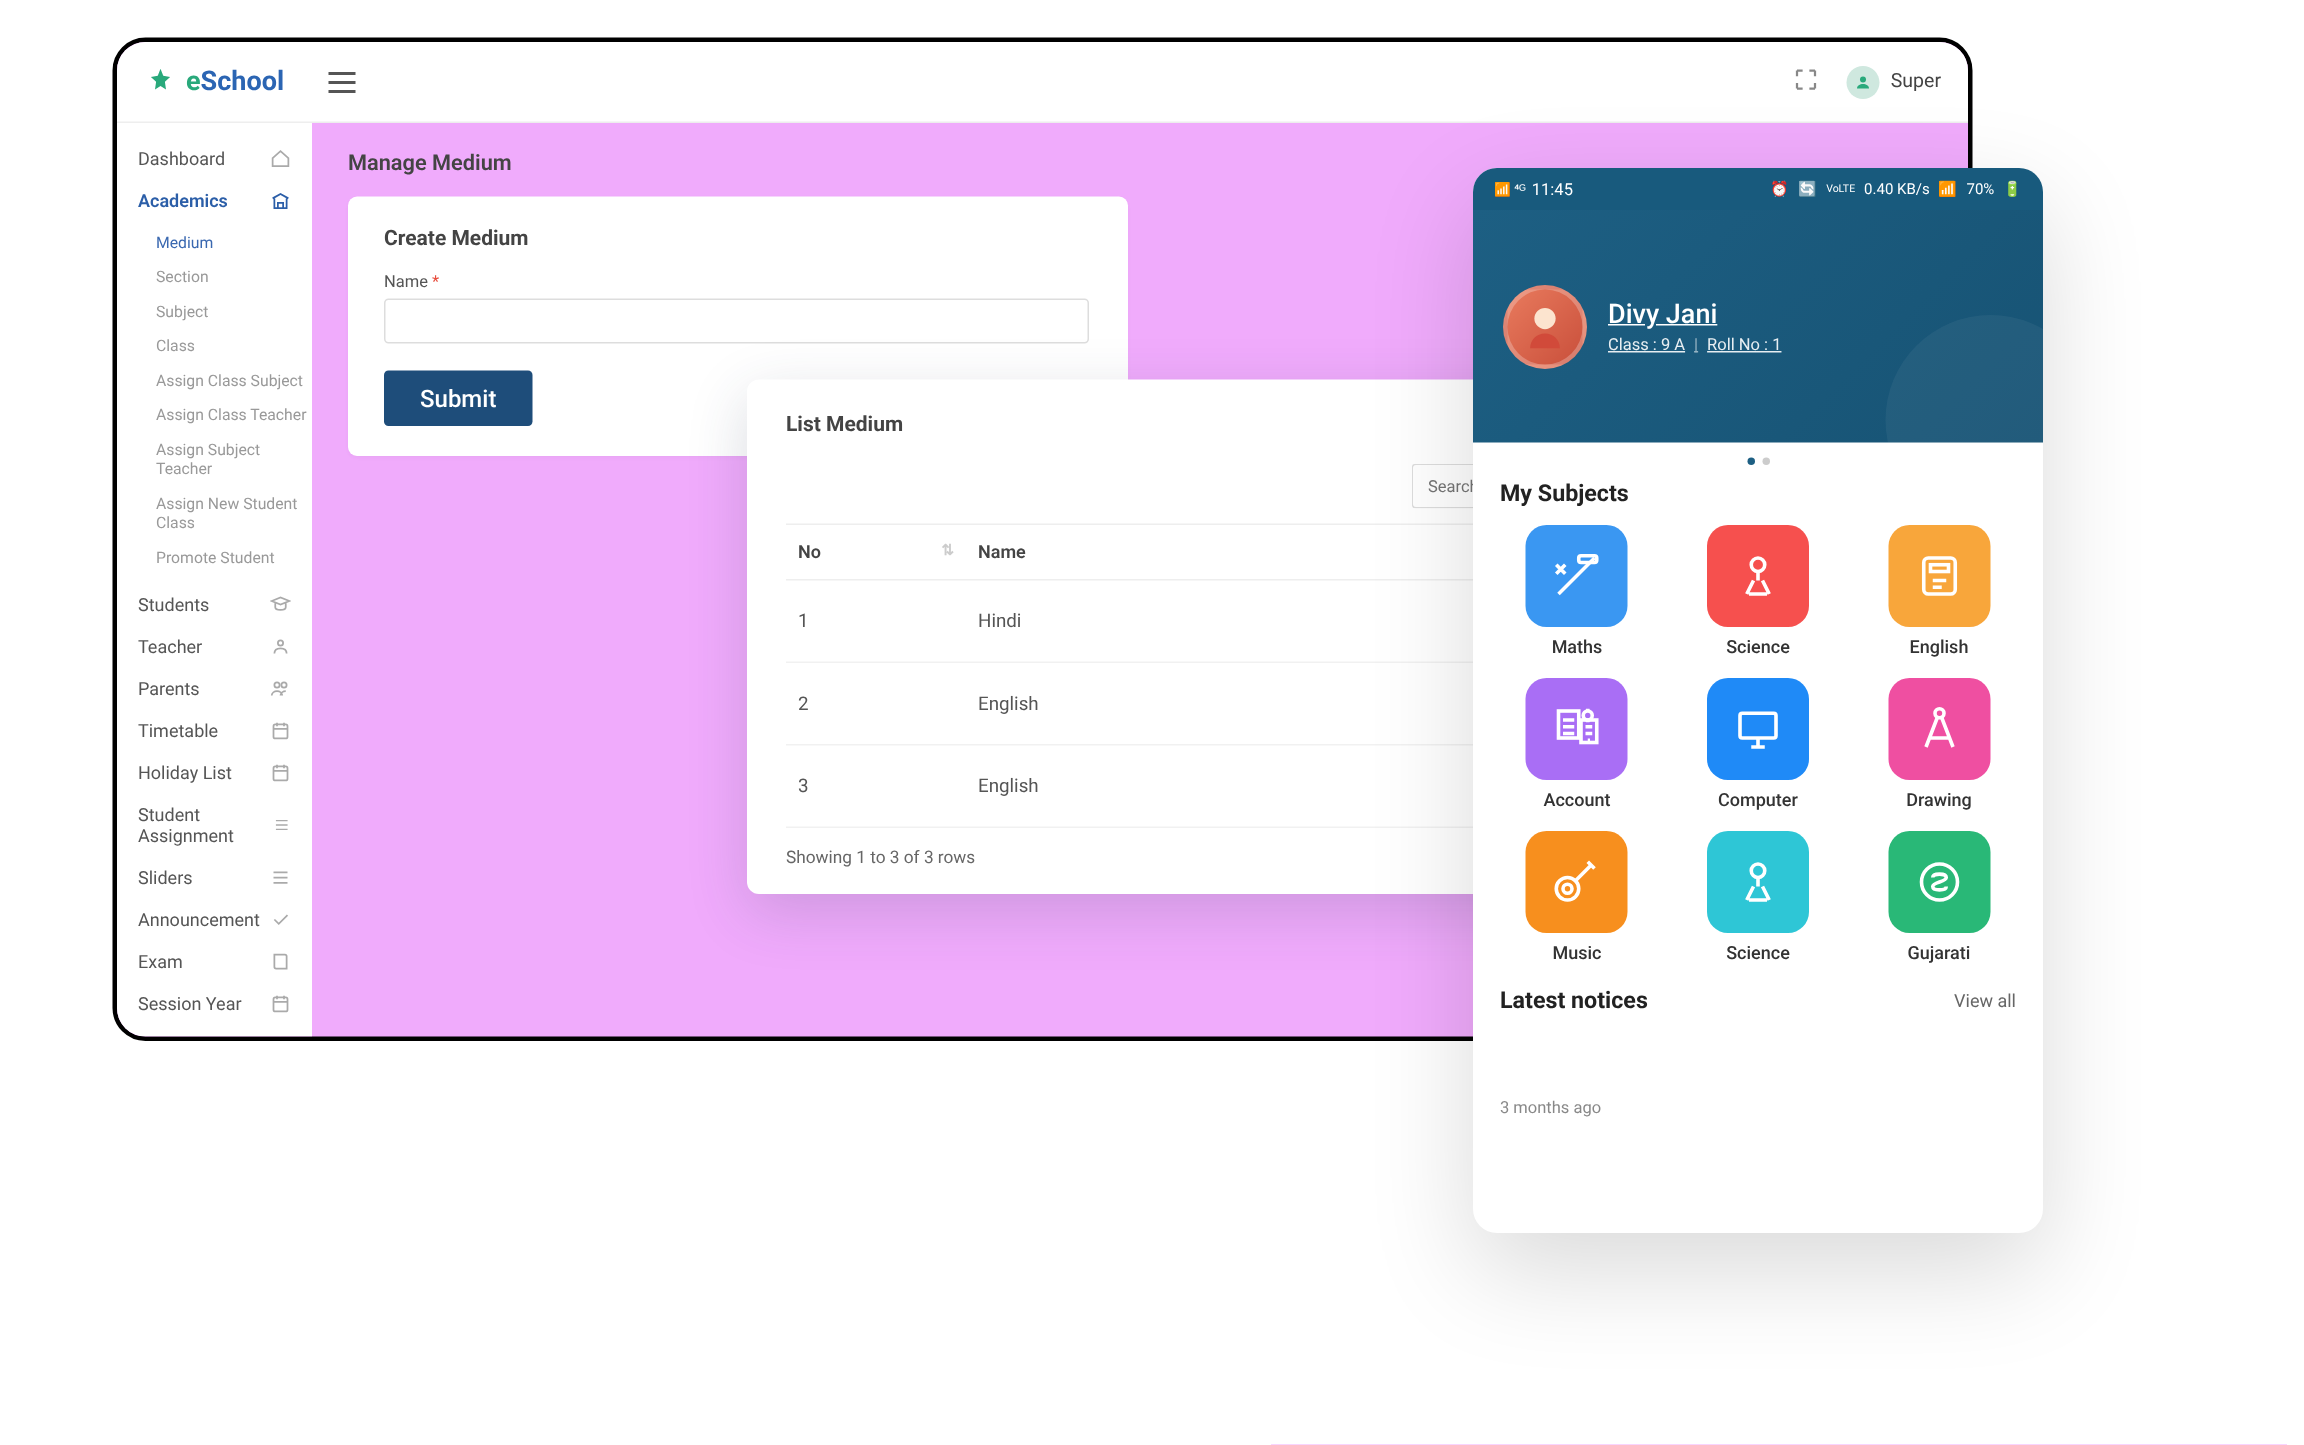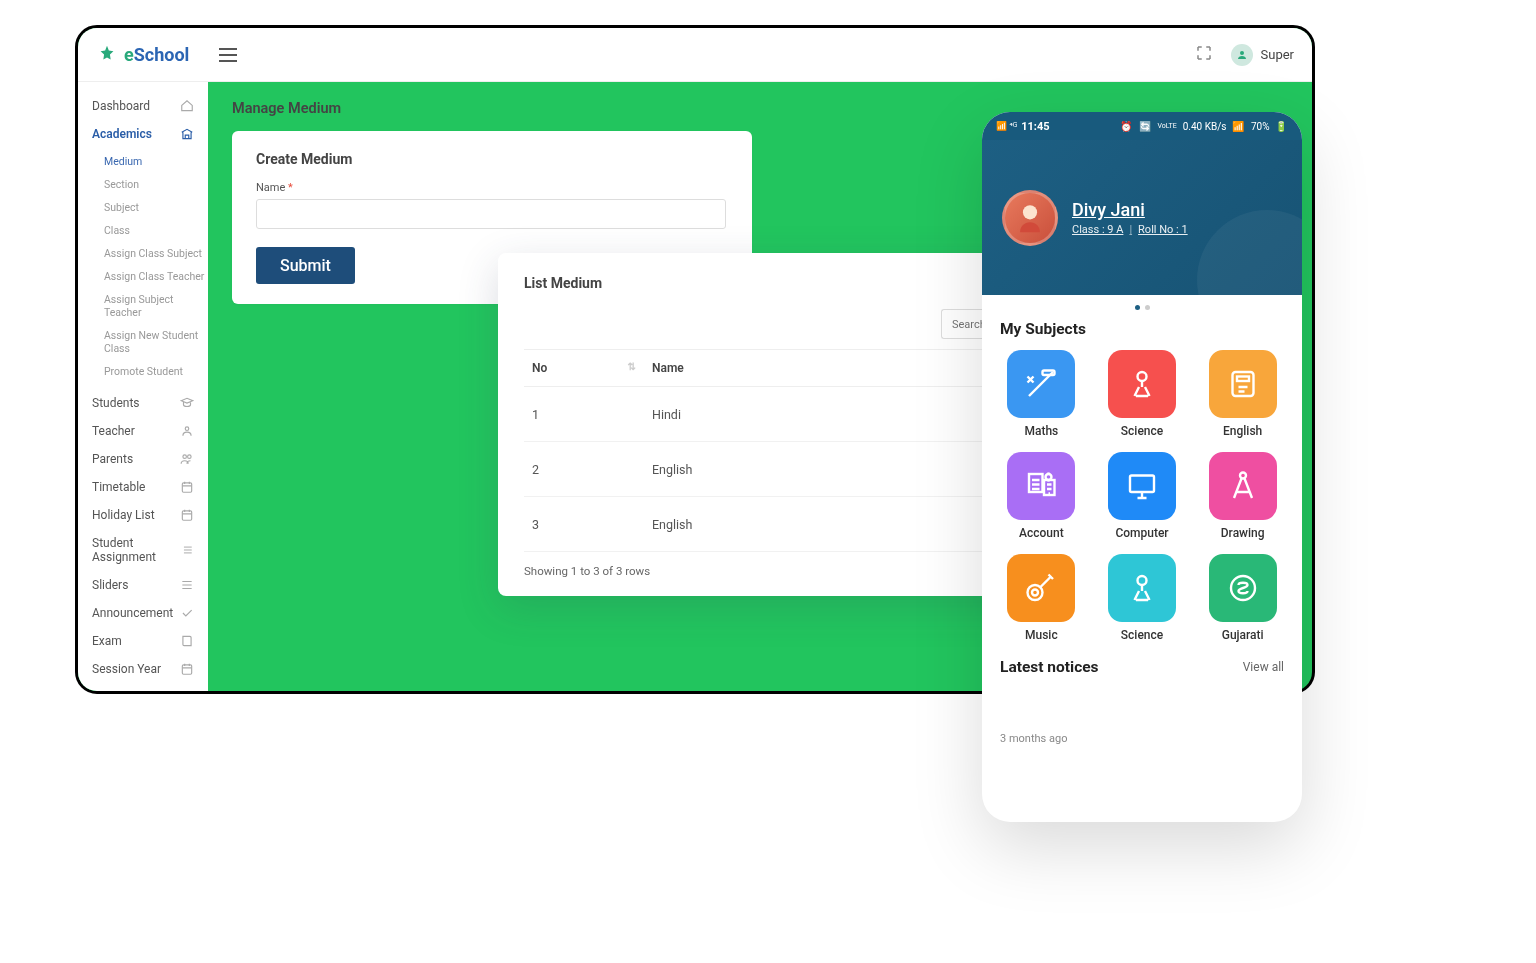--- a/index.html
+++ b/index.html
@@ -1,19 +1,19 @@
 <!DOCTYPE html>
 <html><head>
 <meta charset="utf-8">
 <style>
 * { margin: 0; padding: 0; box-sizing: border-box; font-family: -apple-system, BlinkMacSystemFont, "Segoe UI", Roboto, sans-serif; }
 body { background: #fff; width: 1536px; height: 963px; position: relative; overflow: hidden; }
 
 
-.desktop-frame { position: absolute; left: 75px; top: 25px; width: 1240px; height: 669px; border: 3px solid #000; border-radius: 22px; background: #22c55e; overflow: hidden; }
+.desktop-frame { position: absolute; left: 75px; top: 25px; width: 1240px; height: 669px; border: 3px solid #000; border-radius: 22px; background: #f0abfc; overflow: hidden; }
 .topbar { height: 54px; background: #fff; display: flex; align-items: center; padding: 0 18px; border-bottom: 1px solid #eee; }
 .logo { display: flex; align-items: center; gap: 6px; }
 .logo-icon { width: 22px; height: 22px; }
 .logo-text { font-weight: 700; font-size: 18px; color: #2b65b3; }
 .logo-text .e { color: #29a97b; }
 .burger { margin-left: 30px; width: 18px; height: 14px; display: flex; flex-direction: column; justify-content: space-between; cursor: pointer; }
 .burger span { height: 2px; background: #555; }
 .topbar-right { margin-left: auto; display: flex; align-items: flex-start; gap: 18px; }
 .topbar-ico { width: 18px; height: 18px; color: #888; }
 .user-pill { display: flex; align-items: center; gap: 8px; font-size: 13px; color: #444; }
@@ -50,21 +50,21 @@
 .table th { text-align: left; font-size: 12px; font-weight: 600; color: #444; padding: 11px 8px; border-bottom: 1px solid #eee; border-top: 1px solid #eee; }
 .table td { font-size: 12.5px; color: #555; padding: 13px 8px; border-bottom: 1px solid #f1f1f1; }
 .sort-ico { float: right; color: #ccc; font-size: 10px; }
 .action-btn { width: 28px; height: 28px; border-radius: 50%; display: inline-flex; align-items: center; justify-content: center; margin-right: 4px; color: #fff; cursor: pointer; }
 .action-edit { background: linear-gradient(135deg,#9b6ef3,#7a4ad6); }
 .action-del { background: linear-gradient(135deg,#ff8a80,#ef5350); }
 .action-btn svg { width: 13px; height: 13px; }
 .table-footer { font-size: 11.5px; color: #666; margin-top: 12px; }
 
 
-.phone { position: absolute; left: 982px; top: 112px; width: 320px; height: 710px; background: #fff; border-radius: 28px; box-shadow: 0 25px 70px rgba(0,0,0,0.15); overflow: hidden; display: flex; flex-direction: column; }
+.phone { position: absolute; left: 982px; top: 112px; width: 380px; height: 710px; background: #fff; border-radius: 16px; box-shadow: 0 25px 70px rgba(0,0,0,0.15); overflow: hidden; display: flex; flex-direction: column; }
 .status-bar { height: 28px; background: #185a7d; color: #fff; display: flex; align-items: center; padding: 0 14px; font-size: 11px; }
 .status-left { display: flex; align-items: center; gap: 4px; }
 .status-right { margin-left: auto; display: flex; align-items: center; gap: 6px; font-size: 10px; }
 .profile-header { background: linear-gradient(135deg,#1d5f83,#175374); height: 155px; position: relative; padding: 28px 20px; display: flex; align-items: center; gap: 14px; color: #fff; overflow: hidden; text-decoration: underline; }
 .profile-header::after { content: ''; position: absolute; right: -35px; bottom: -55px; width: 140px; height: 140px; border-radius: 50%; background: rgba(255,255,255,0.05); }
 .profile-avatar { width: 56px; height: 56px; border-radius: 50%; background: linear-gradient(135deg,#e87a5d,#c94f3b); border: 3px solid rgba(255,255,255,0.25); display: flex; align-items: center; justify-content: center; }
 .profile-name { font-size: 18px; font-weight: 500; }
 .profile-meta { font-size: 11px; opacity: 0.9; margin-top: 3px; }
 .profile-meta .sep { margin: 0 6px; opacity: 0.6; }
 .page-dots { display: flex; justify-content: center; gap: 5px; padding: 10px 0 6px; }
@@ -307,21 +307,21 @@
     </table>
     <div class="table-footer">Showing 1 to 3 of 3 rows</div>
   </div>
 
 </div>
 
 <div class="phone">
   <div class="status-bar">
     <div class="status-left">
       <span style="font-size:9px">📶 ⁴ᴳ</span>
-      <span style="font-weight:700">11:45</span>
+      <span style="font-weight:400">11:45</span>
     </div>
     <div class="status-right">
       <span>⏰</span>
       <span>🔄</span>
       <span style="font-size:7px">VoLTE</span>
       <span><span>0.40</span> <span style="font-size:10px">KB/s</span></span>
       <span>📶</span>
       <span>70%</span>
       <span>🔋</span>
     </div>

